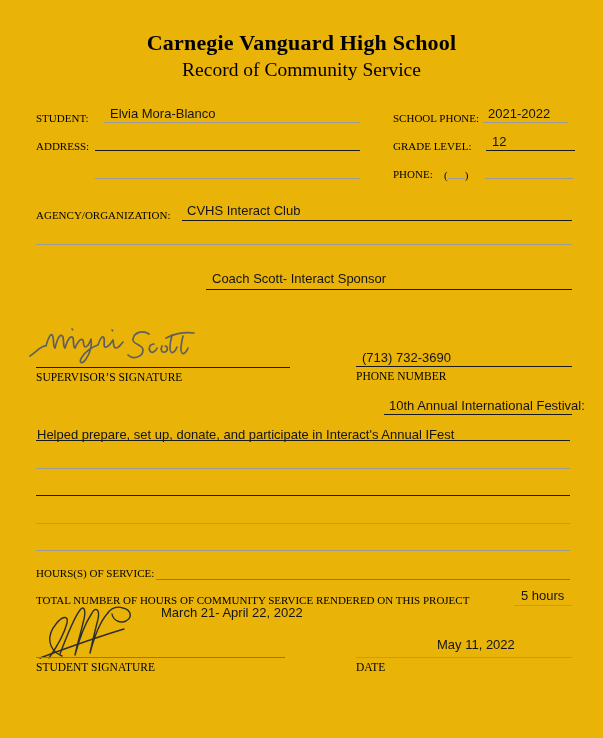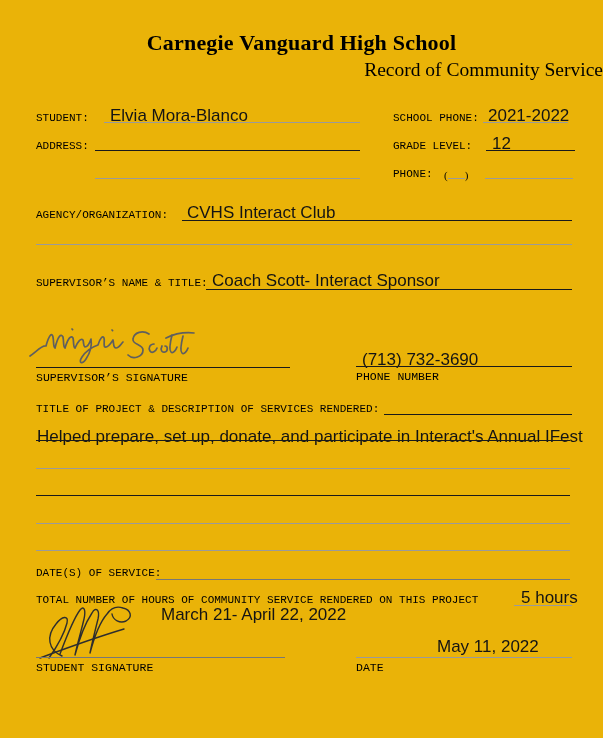--- a/index.html
+++ b/index.html
@@ -12,31 +12,31 @@
     color:#000;
     overflow: hidden;
   }
   .title {
     position:absolute; left:0; top:30px; width:100%;
     text-align:center; font-size:22px; font-weight:bold; margin:0;
     font-family:"Liberation Serif", serif; letter-spacing:0.2px;
   }
   .subtitle {
     position:absolute; left:0; top:59px; width:100%;
-    text-align:right; font-size:19.5px; font-weight:normal; margin:0;
+    text-align:center; font-size:19.5px; font-weight:normal; margin:0;
     font-family:"Liberation Serif", serif;
   }
   .lbl {
-    position:absolute; font-family:Liberation Mono, monospace;
+    position:absolute; font-family:Liberation Serif, serif;
     font-size:11px; white-space:nowrap; color:#000;
   }
   .lbl.big { font-size:11.5px; }
   .val {
     position:absolute; font-family:"Liberation Sans", sans-serif;
-    font-size:17px; white-space:nowrap; color:#141414;text-align:center;
+    font-size:13px; white-space:nowrap; color:#141414;text-align:center;
   }
   .ln { position:absolute; height:1px; background:#1a1a1a; }
   .ln.gray { background:#9a9a9a; }
   .ln.mid  { background:#777; }
   .paren-group { position:absolute; font-size:11px; font-family:"Liberation Serif", serif; }
   .paren-blank {
     display:inline-block; width:17px; height:11px;
     border-bottom:1px solid #9a9a9a; vertical-align:baseline;
   }
   .sig { position:absolute; }
@@ -74,21 +74,20 @@
 
   <span class="lbl" style="left:393px; top:168px;">PHONE:</span>
   <span class="paren-group" style="left:444px; top:168px;"><span>(</span><span class="paren-blank"></span><span>)</span></span>
   <div class="ln gray" style="left:485px; top:178px; width:88px;"></div>
 
   <span class="lbl" style="left:36px; top:209px;">AGENCY/ORGANIZATION:</span>
   <span class="val" style="left:187px; top:203px;">CVHS Interact Club</span>
   <div class="ln" style="left:182px; top:220px; width:390px;"></div>
   <div class="ln gray" style="left:36px; top:244px; width:536px;"></div>
 
-  <span class="lbl" style="left:36px; top:277px;">SUPERVISOR’S NAME &amp; TITLE:</span>
   <span class="val" style="left:212px; top:271px;">Coach Scott- Interact Sponsor</span>
   <div class="ln" style="left:206px; top:289px; width:366px;"></div>
 
   <svg class="sig" style="left:26px; top:325px;" width="218" height="44" viewBox="0 0 218 44" aria-label="Miyuki Scott">
     <g fill="none" stroke="#5f5f5f" stroke-width="1.7" stroke-linecap="round" stroke-linejoin="round">
       <path d="M4 31 C10 27 16 20 20 21 C23 10 26 7 27 12 C28 17 27 22 29 23 C32 11 35 8 37 12 C38 17 37 22 39 23 C42 13 45 10 47 13 C48 17 47 22 49 23 C52 16 55 13 57 15 C58 18 57 21 59 22 C62 22 64 17 65 14 C66 20 64 28 60 34 C56 40 52 38 56 32 C60 26 66 22 72 20 C74 13 77 10 78 13 C79 17 77 21 79 22 C82 23 85 18 87 15 C88 19 87 23 90 23 C93 23 95 19 97 17"></path>
       <path d="M123 9 C117 5 108 7 107 14 C106 20 117 19 117 25 C117 32 107 35 102 30"></path>
       <path d="M128 19 C124 19 122 23 124 26 C126 29 130 26 131 23"></path>
       <path d="M136 21 C134 25 136 28 139 27 C142 26 142 21 139 21"></path>
       <path d="M146 10 C144 18 143 25 145 27 C147 29 150 25 151 22"></path>
@@ -98,31 +97,31 @@
       <path d="M86 5 L86.6 5.6"></path>
     </g>
   </svg>
   <div class="ln" style="left:36px; top:367px; width:254px;"></div>
   <span class="lbl big" style="left:36px; top:371px;">SUPERVISOR’S SIGNATURE</span>
 
   <span class="val" style="left:362px; top:350px;">(713) 732-3690</span>
   <div class="ln" style="left:356px; top:366px; width:216px;"></div>
   <span class="lbl big" style="left:356px; top:370px;">PHONE NUMBER</span>
 
-  <span class="lbl" style="left:36px; top:403px;">TITLE OF PROJECT &amp; DESCRIPTION OF SERVICES RENDERED:</span>
+  <span class="val" style="left:389px; top:398px;">10th Annual International Festival:</span>
   <div class="ln" style="left:384px; top:414px; width:188px;"></div>
 
   <span class="val" style="left:37px; top:427px;">Helped prepare, set up, donate, and participate in Interact's Annual IFest</span>
   <div class="ln" style="left:36px; top:440px; width:534px;"></div>
   <div class="ln gray" style="left:36px; top:468px; width:534px;"></div>
   <div class="ln" style="left:36px; top:495px; width:534px;"></div>
   <div class="ln gray" style="left:36px; top:523px; width:534px;"></div>
   <div class="ln gray" style="left:36px; top:550px; width:534px;"></div>
 
-  <span class="lbl" style="left:36px; top:567px;">DATE(S) OF SERVICE:</span>
+  <span class="lbl" style="left:36px; top:567px;">HOURS(S) OF SERVICE:</span>
   <span class="val" style="left:161px; top:562px;margin-top:43px;">March 21- April 22, 2022</span>
   <div class="ln mid" style="left:156px; top:579px; width:414px;"></div>
 
   <span class="lbl" style="left:36px; top:594px;">TOTAL NUMBER OF HOURS OF COMMUNITY SERVICE RENDERED ON THIS PROJECT</span>
   <span class="val" style="left:521px; top:588px;">5 hours</span>
   <div class="ln gray" style="left:514px; top:605px; width:58px;"></div>
 
   <svg class="sig" style="left:34px; top:602px;" width="152" height="58" viewBox="0 0 152 58">
     <g fill="none" stroke="#2e2e2e" stroke-width="1.4" stroke-linecap="round" stroke-linejoin="round">
       <path d="M28 54 C14 48 12 34 22 22 C28 14 35 13 33 21 C30 33 22 46 15 56"></path>

